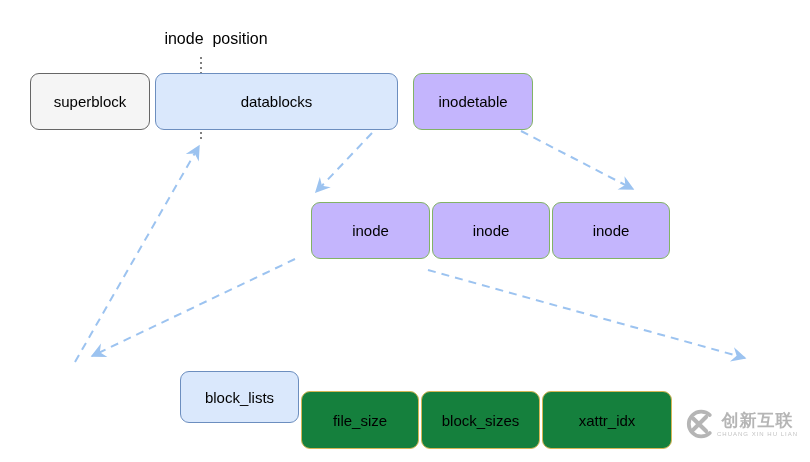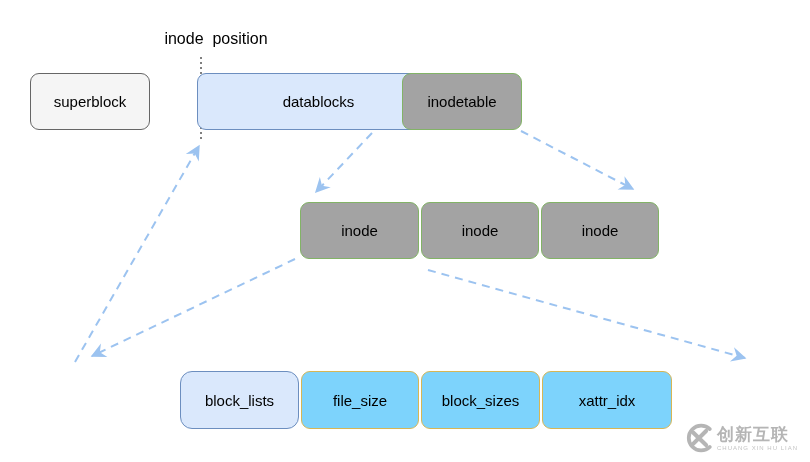--- a/index.html
+++ b/index.html
@@ -22,36 +22,36 @@
     border: 1px solid #000;
     display: flex;
     align-items: center;
     justify-content: center;
     font-size: 15px;
     color: #000000;
     white-space: nowrap;
   }
   .box.gray   { background: #f5f5f5; border-color: #666666; }
   .box.blue   { background: #dae8fc; border-color: #6c8ebf; }
-  .box.green  { background: #a3a3a3; border-color: #82b366; }
-  .box.yellow { background: #7dd3fc; border-color: #d6b656; }
+  .box.green  { background: #c4b5fd; border-color: #82b366; margin-left: 11px; }
+  .box.yellow { background: #15803d; border-color: #d6b656; margin-top: 20px; }
 
   
   .b-superblock { left: 30px;  top: 73px; width: 120px; height: 57px; }
-  .b-datablocks { left: 155px; top: 73px; width: 243px; height: 57px; margin-left: 42px; }
+  .b-datablocks { left: 155px; top: 73px; width: 243px; height: 57px; }
   .b-inodetable { left: 402px; top: 73px; width: 120px; height: 57px; }
 
   
   .b-inode1 { left: 300px; top: 202px; width: 119px; height: 57px; }
   .b-inode2 { left: 421px; top: 202px; width: 118px; height: 57px; }
   .b-inode3 { left: 541px; top: 202px; width: 118px; height: 57px; }
 
   
   .b-blocks-start { left: 60px;  top: 371px; width: 118px; height: 58px; }
-  .b-block-lists  { left: 180px; top: 371px; width: 119px; height: 58px; border-radius: 12px; }
+  .b-block-lists  { left: 180px; top: 371px; width: 119px; height: 52px; }
   .b-file-size    { left: 301px; top: 371px; width: 118px; height: 58px; }
   .b-block-sizes  { left: 421px; top: 371px; width: 119px; height: 58px; text-align: right; }
   .b-xattr-idx    { left: 542px; top: 371px; width: 130px; height: 58px; }
   .b-inode-type   { left: 662px; top: 371px; width: 118px; height: 58px; }
 
   .pos-label {
     position: absolute;
     left: 140px;
     top: 30px;
     width: 152px;
@@ -66,25 +66,26 @@
     left: 0;
     top: 0;
     width: 810px;
     height: 462px;
     pointer-events: none;
   }
 
   .watermark {
     position: absolute;
     right: 12px;
-    bottom: 8px;
+    bottom: 22px;
     display: flex;
     align-items: center;
     gap: 2px;
     color: #b5b5b5;
+    text-align: center;
   }
   .wm-text { display: flex; flex-direction: column; line-height: 1; }
   .wm-cn {
     font-size: 17px;
     font-weight: bold;
     letter-spacing: 1px;
     color: #b5b5b5;
   }
   .wm-en {
     font-size: 6px;

